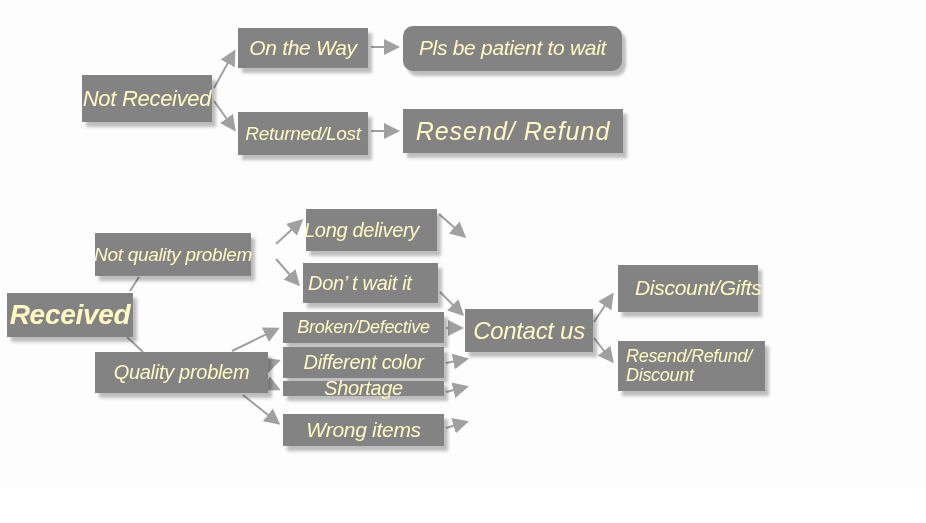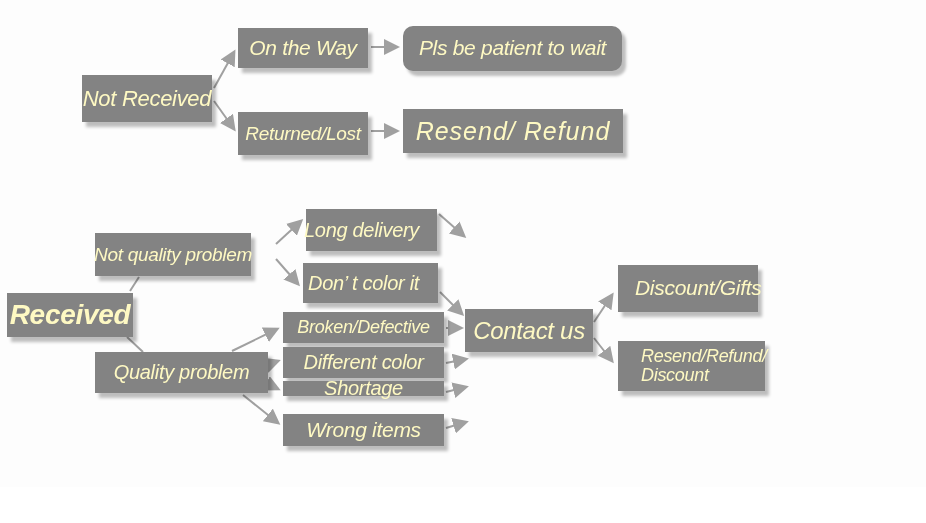--- a/index.html
+++ b/index.html
@@ -44,21 +44,21 @@
   #n-not-quality       {left:95px;  top:233px; width:156px; height:43px; font-size:19px;}
   #n-long-delivery     {left:306px; top:194px; width:131px; height:42px; font-size:20px; padding-left:0;margin-top:15px;}
   #n-long-delivery span{margin-left:-2px;}
   #n-dont-like         {left:303px; top:263px; width:135px; height:40px; font-size:20px; padding-left:5px; box-sizing:border-box;}
   #n-broken            {left:283px; top:312px; width:161px; height:31px; font-size:18px;}
   #n-different         {left:283px; top:347px; width:161px; height:31px; font-size:20px;}
   #n-shortage          {left:283px; top:381px; width:161px; height:15px; font-size:20px;}
   #n-wrong             {left:283px; top:414px; width:161px; height:32px; font-size:21px;}
   #n-contact           {left:465px; top:309px; width:128px; height:43px; font-size:24px;}
   #n-discount-gifts    {left:618px; top:265px; width:140px; height:47px; font-size:21px; padding-left:17px; box-sizing:border-box;}
-  #n-resend-discount   {left:618px; top:341px; width:147px; height:50px; font-size:18px; padding-left:23px; box-sizing:border-box; flex-direction:column; align-items:flex-start; justify-content:center;}
+  #n-resend-discount   {left:618px; top:341px; width:147px; height:50px; font-size:18px; padding-left:8px; box-sizing:border-box; flex-direction:column; align-items:flex-start; justify-content:center;}
 </style>
 </head>
 <body>
 
 <div class="canvas">
 
   <svg class="edges-layer" width="926" height="523" viewBox="0 0 926 523" xmlns="http://www.w3.org/2000/svg">
     <defs>
       <marker id="ah" markerWidth="8" markerHeight="8" refX="6.5" refY="4" orient="auto" markerUnits="strokeWidth">
         <path d="M0,0 L8,4 L0,8 Z" fill="#a0a0a0"></path>
@@ -114,21 +114,21 @@
 
   <div class="node" id="n-not-quality">
     <span>Not quality problem</span>
   </div>
 
   <div class="node left" id="n-long-delivery">
     <span>Long delivery</span>
   </div>
 
   <div class="node left" id="n-dont-like">
-    <span>Don’ t color it</span>
+    <span>Don’ t wait it</span>
   </div>
 
   <div class="node" id="n-quality" style="left:95px;top:352px;width:173px;height:41px;font-size:20px;">
     <span>Quality problem</span>
   </div>
 
   <div class="node" id="n-broken">
     <span>Broken/Defective</span>
   </div>
 

